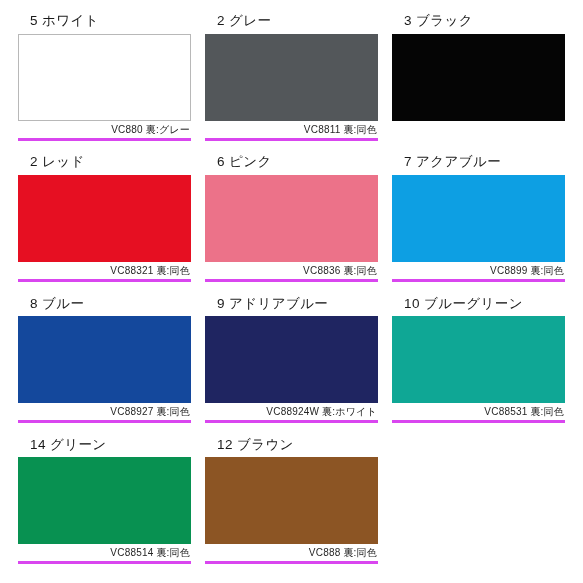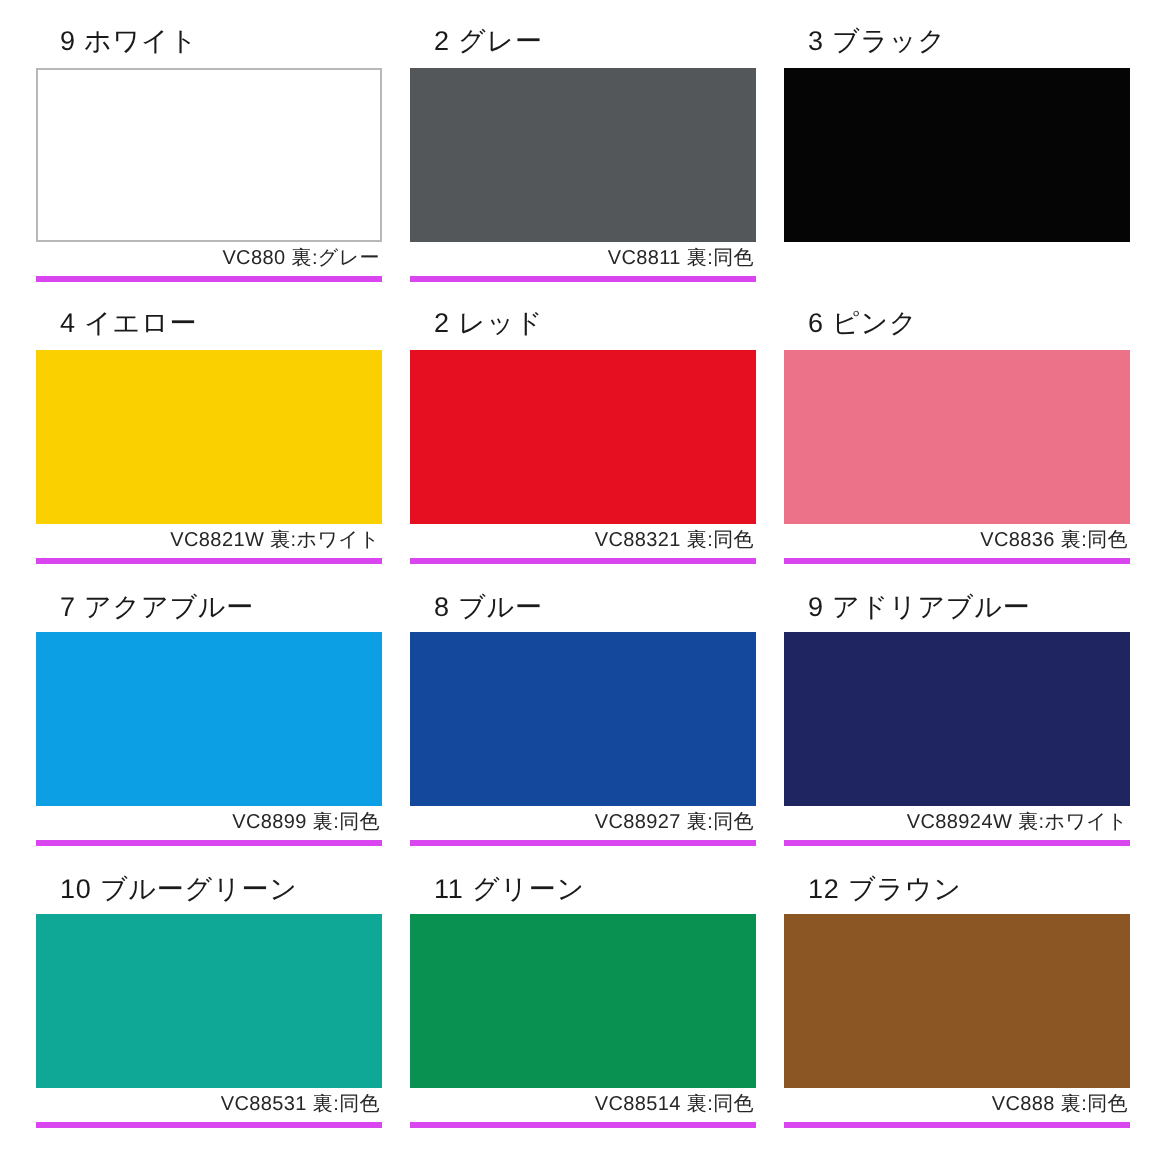--- a/index.html
+++ b/index.html
@@ -60,37 +60,32 @@
     border-bottom: 3px solid #d946ef;
     letter-spacing: 0.2px;
     white-space: nowrap;
   }
 </style>
 </head>
 <body>
 
 <div id="swatch-grid">
     <div class="swatch-cell">
-      <div class="swatch-title">9  ホワイト</div>
+      <div class="swatch-title">5  ホワイト</div>
       <div class="swatch-chip has-outline" style="background-color: rgb(255, 255, 255);"></div>
       <div class="swatch-caption">VC880 裏:グレー</div>
     </div>
     <div class="swatch-cell">
       <div class="swatch-title">2  グレー</div>
       <div class="swatch-chip" style="background-color: rgb(83, 87, 90);"></div>
       <div class="swatch-caption">VC8811 裏:同色</div>
     </div>
     <div class="swatch-cell">
       <div class="swatch-title">3  ブラック</div>
       <div class="swatch-chip" style="background-color: rgb(5, 5, 5);"></div>
-    </div>
-    <div class="swatch-cell">
-      <div class="swatch-title">4  イエロー</div>
-      <div class="swatch-chip" style="background-color: rgb(250, 208, 0);"></div>
-      <div class="swatch-caption">VC8821W 裏:ホワイト</div>
     </div>
     <div class="swatch-cell">
       <div class="swatch-title">2  レッド</div>
       <div class="swatch-chip" style="background-color: rgb(230, 15, 34);"></div>
       <div class="swatch-caption">VC88321 裏:同色</div>
     </div>
     <div class="swatch-cell">
       <div class="swatch-title">6  ピンク</div>
       <div class="swatch-chip" style="background-color: rgb(236, 114, 137);"></div>
       <div class="swatch-caption">VC8836 裏:同色</div>
@@ -109,21 +104,21 @@
       <div class="swatch-title">9  アドリアブルー</div>
       <div class="swatch-chip" style="background-color: rgb(31, 37, 97);"></div>
       <div class="swatch-caption">VC88924W 裏:ホワイト</div>
     </div>
     <div class="swatch-cell">
       <div class="swatch-title">10  ブルーグリーン</div>
       <div class="swatch-chip" style="background-color: rgb(15, 167, 149);"></div>
       <div class="swatch-caption">VC88531 裏:同色</div>
     </div>
     <div class="swatch-cell">
-      <div class="swatch-title">11  グリーン</div>
+      <div class="swatch-title">14  グリーン</div>
       <div class="swatch-chip" style="background-color: rgb(8, 145, 81);"></div>
       <div class="swatch-caption">VC88514 裏:同色</div>
     </div>
     <div class="swatch-cell">
       <div class="swatch-title">12  ブラウン</div>
       <div class="swatch-chip" style="background-color: rgb(140, 85, 36);"></div>
       <div class="swatch-caption">VC888 裏:同色</div>
     </div>
   </div>
 

